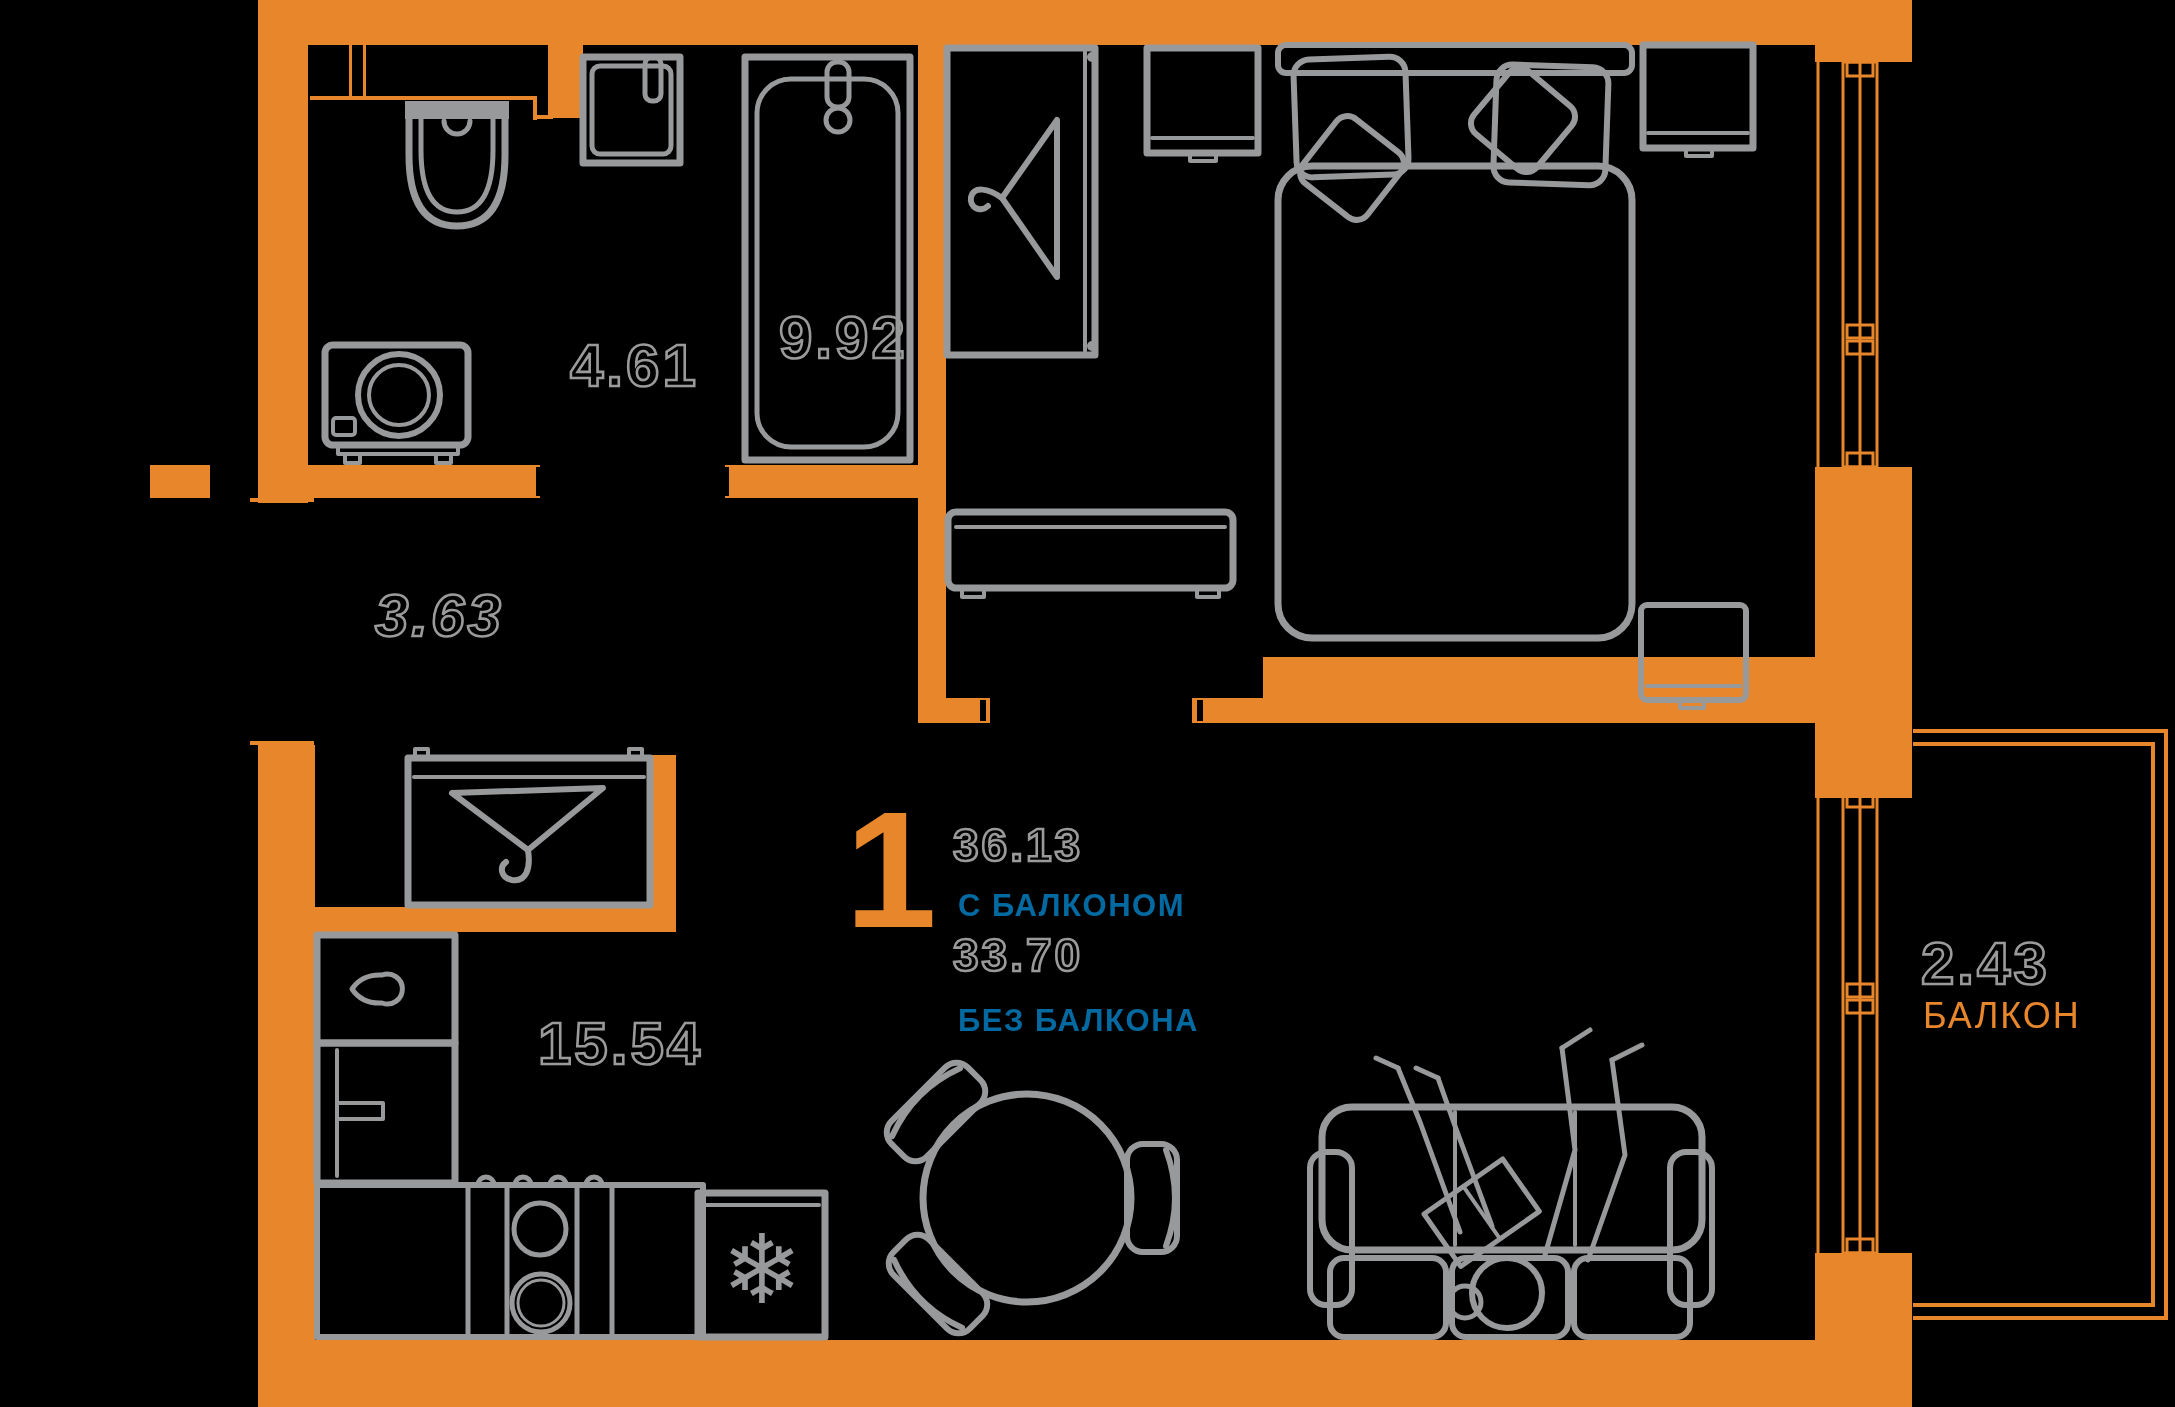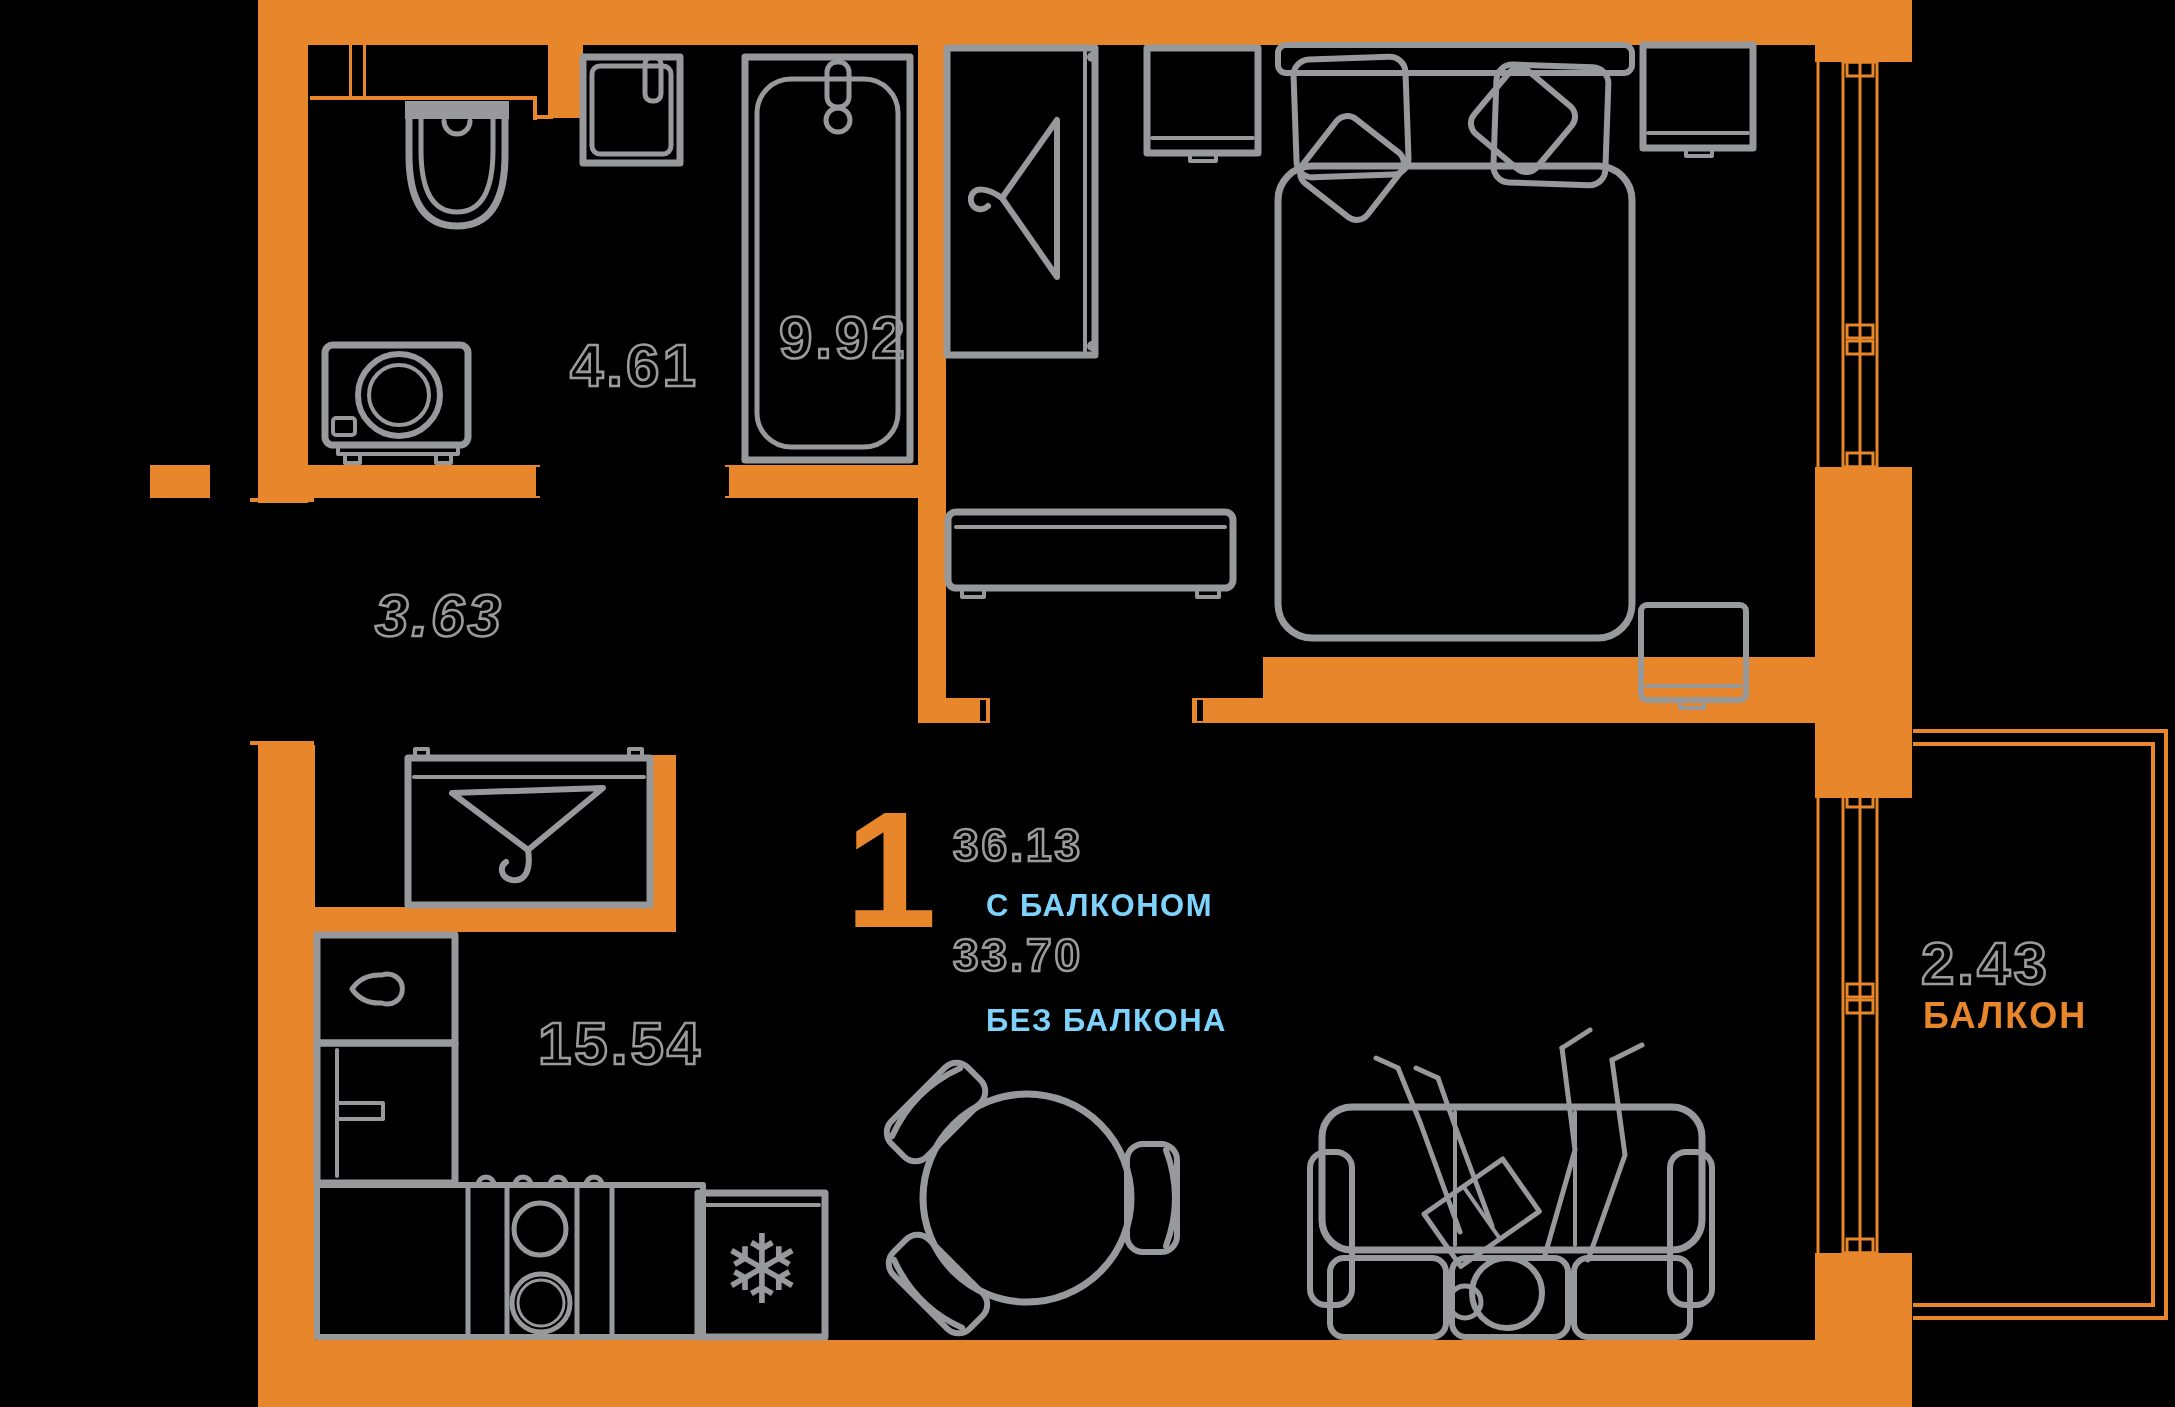--- a/index.html
+++ b/index.html
@@ -7,22 +7,22 @@
          font-family:"Liberation Sans","DejaVu Sans",sans-serif;}
   #plan-svg{position:absolute;left:0;top:0;}
   .lbl{position:absolute;line-height:1;white-space:nowrap;}
   .num-outline{color:transparent;-webkit-text-stroke:2.6px #9a9a9a;
                font-weight:600;letter-spacing:3px;}
   @supports not (-webkit-text-stroke:1px #000){
     .num-outline{color:#9a9a9a;}
   }
   .area-num{font-size:60px;}
   .sum-num{font-size:46px;}
-  .orange-cap{color:#7dd3fc;font-weight:700;letter-spacing:1.5px;font-size:31px;margin-left:28px;}
-  .balcony-cap{color:#E8862B;font-weight:700;letter-spacing:2px;font-size:36px;}
+  .orange-cap{color:#0369a1;font-weight:700;letter-spacing:1.5px;font-size:31px;}
+  .balcony-cap{color:#E8862B;font-weight:400;letter-spacing:2px;font-size:36px;}
   .big-one{color:#E8862B;font-weight:700;font-size:165px;letter-spacing:0;}
 </style>
 </head>
 <body>
 
 <div id="stage">
 
 <svg id="plan-svg" width="2175" height="1407" viewBox="0 0 2175 1407">
 
   <g fill="#E8862B" stroke="none">

